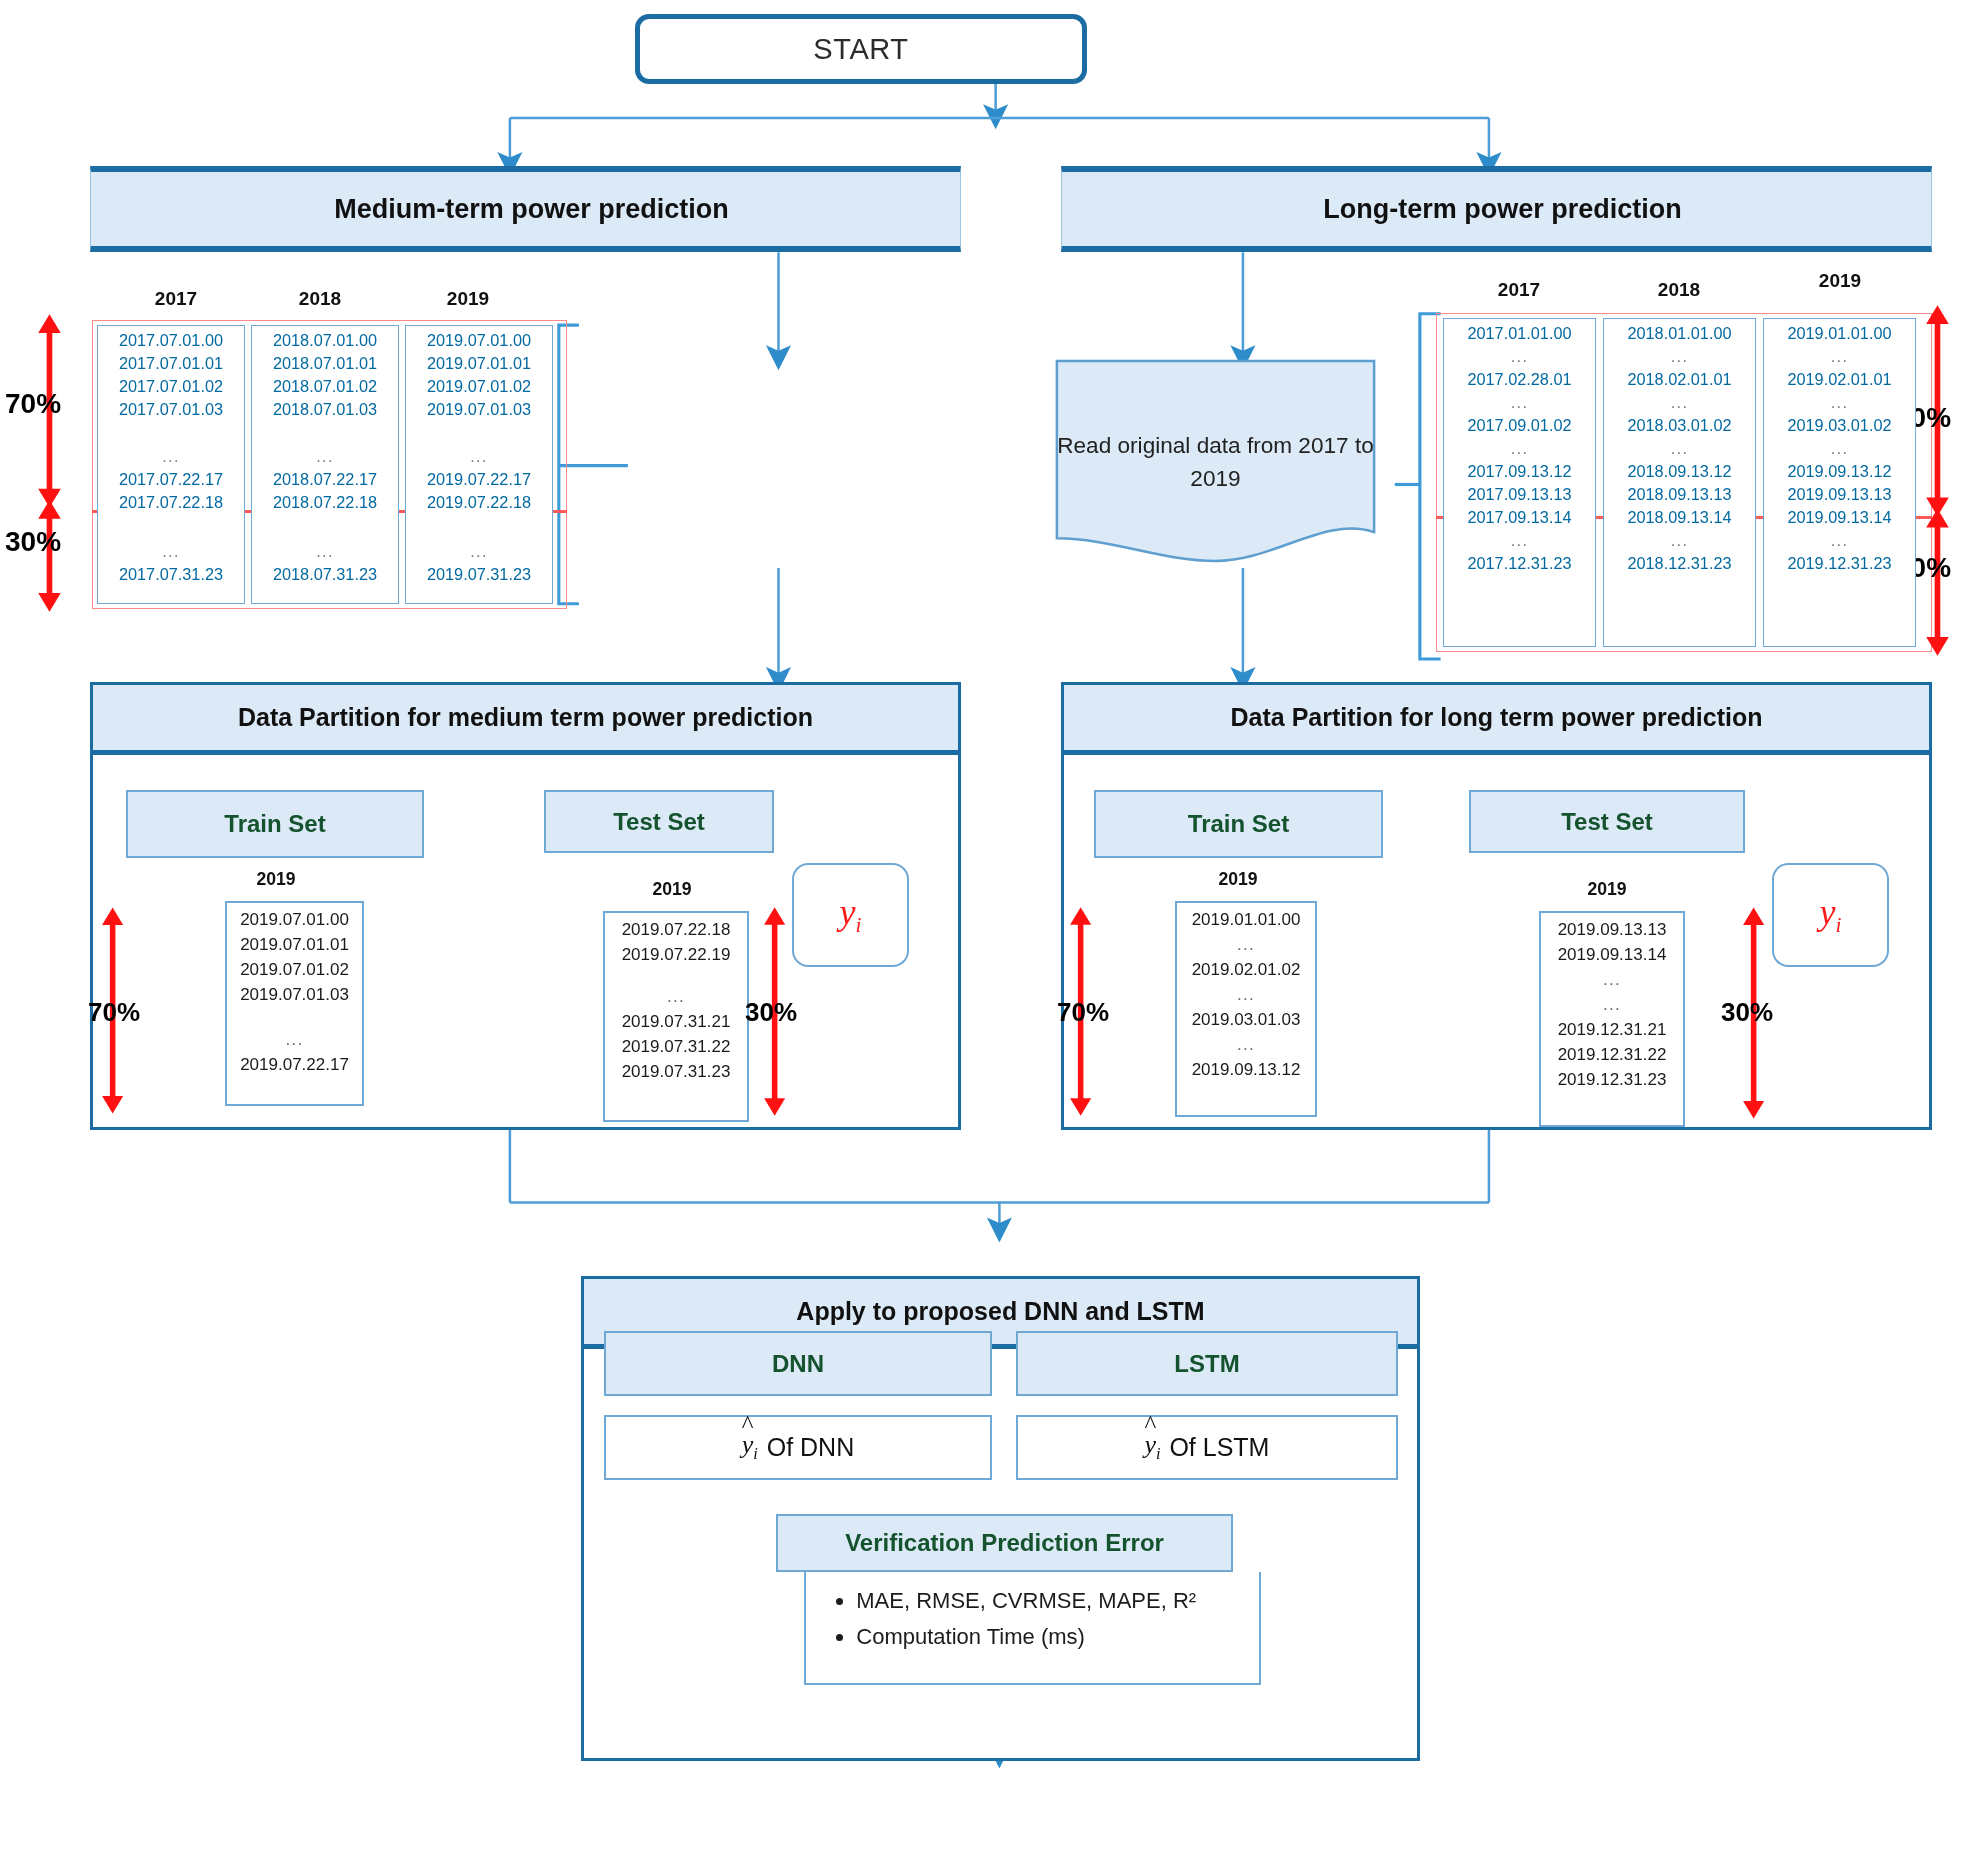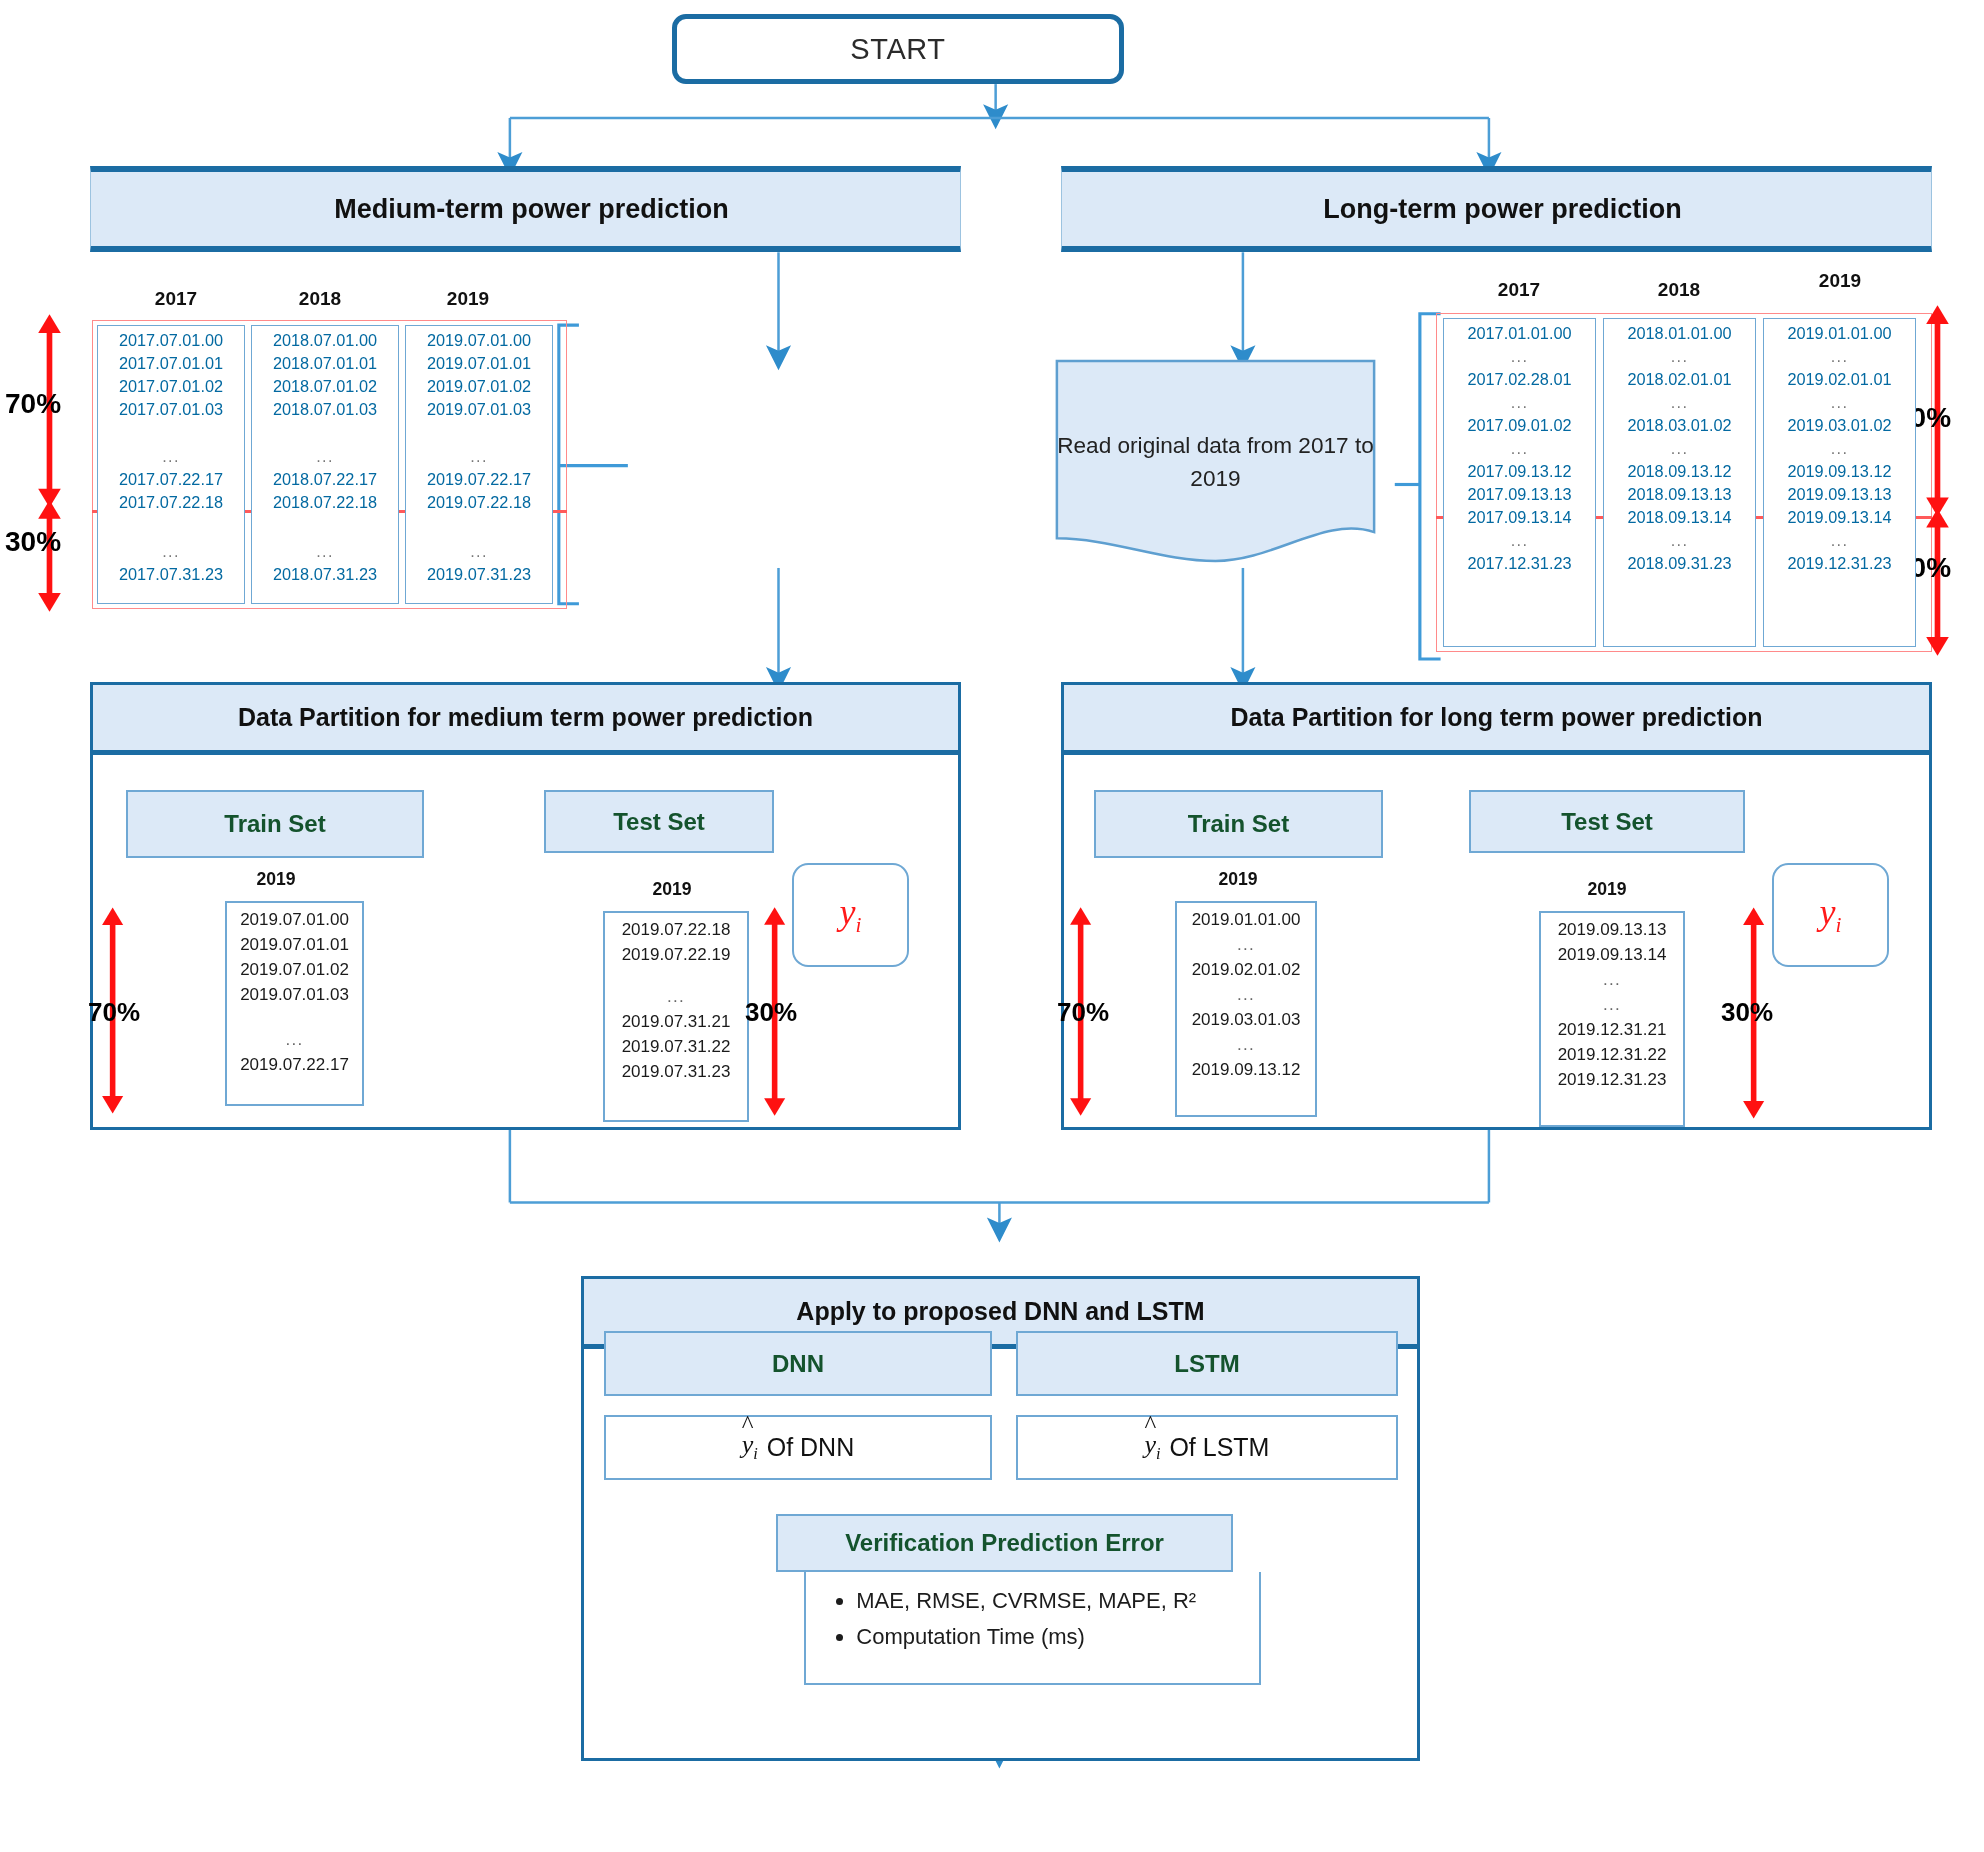--- a/index.html
+++ b/index.html
@@ -150,21 +150,21 @@
       <path d="M2295,500 L2262,500 L2262,1050 L2295,1050"></path>
       <path d="M2262,772 L2222,772"></path>
     </g>
 
     <g stroke="#6fa8d4" stroke-width="4" fill="none">
       <path d="M1285,1520 L1250,1690"></path>
       <path d="M2845,1520 L2810,1690"></path>
     </g>
   </svg>
 
-  <div class="abs terminator" style="left:635px;top:14px;width:452px;height:70px;margin-left:37px;">
+  <div class="abs terminator" style="left:635px;top:14px;width:452px;height:70px;">
     <span>START</span>
   </div>
 
   <div class="abs banner" style="left:90px;top:166px;width:871px;height:86px;">
     <span>Medium-term power prediction</span>
   </div>
 
   <div class="abs banner" style="left:1061px;top:166px;width:871px;height:86px;">
     <span>Long-term power prediction</span>
   </div>
@@ -268,21 +268,21 @@
     <div class="row">2018.01.01.00</div>
     <div class="gap">...</div>
     <div class="row">2018.02.01.01</div>
     <div class="gap">...</div>
     <div class="row">2018.03.01.02</div>
     <div class="gap">...</div>
     <div class="row">2018.09.13.12</div>
     <div class="row">2018.09.13.13</div>
     <div class="row">2018.09.13.14</div>
     <div class="gap">...</div>
-    <div class="row">2018.09.31.23</div>
+    <div class="row">2018.12.31.23</div>
   </div>
 
   <div class="abs yeartable" style="left:1763px;top:318px;width:153px;height:329px;">
     <div class="row">2019.01.01.00</div>
     <div class="gap">...</div>
     <div class="row">2019.02.01.01</div>
     <div class="gap">...</div>
     <div class="row">2019.03.01.02</div>
     <div class="gap">...</div>
     <div class="row">2019.09.13.12</div>

